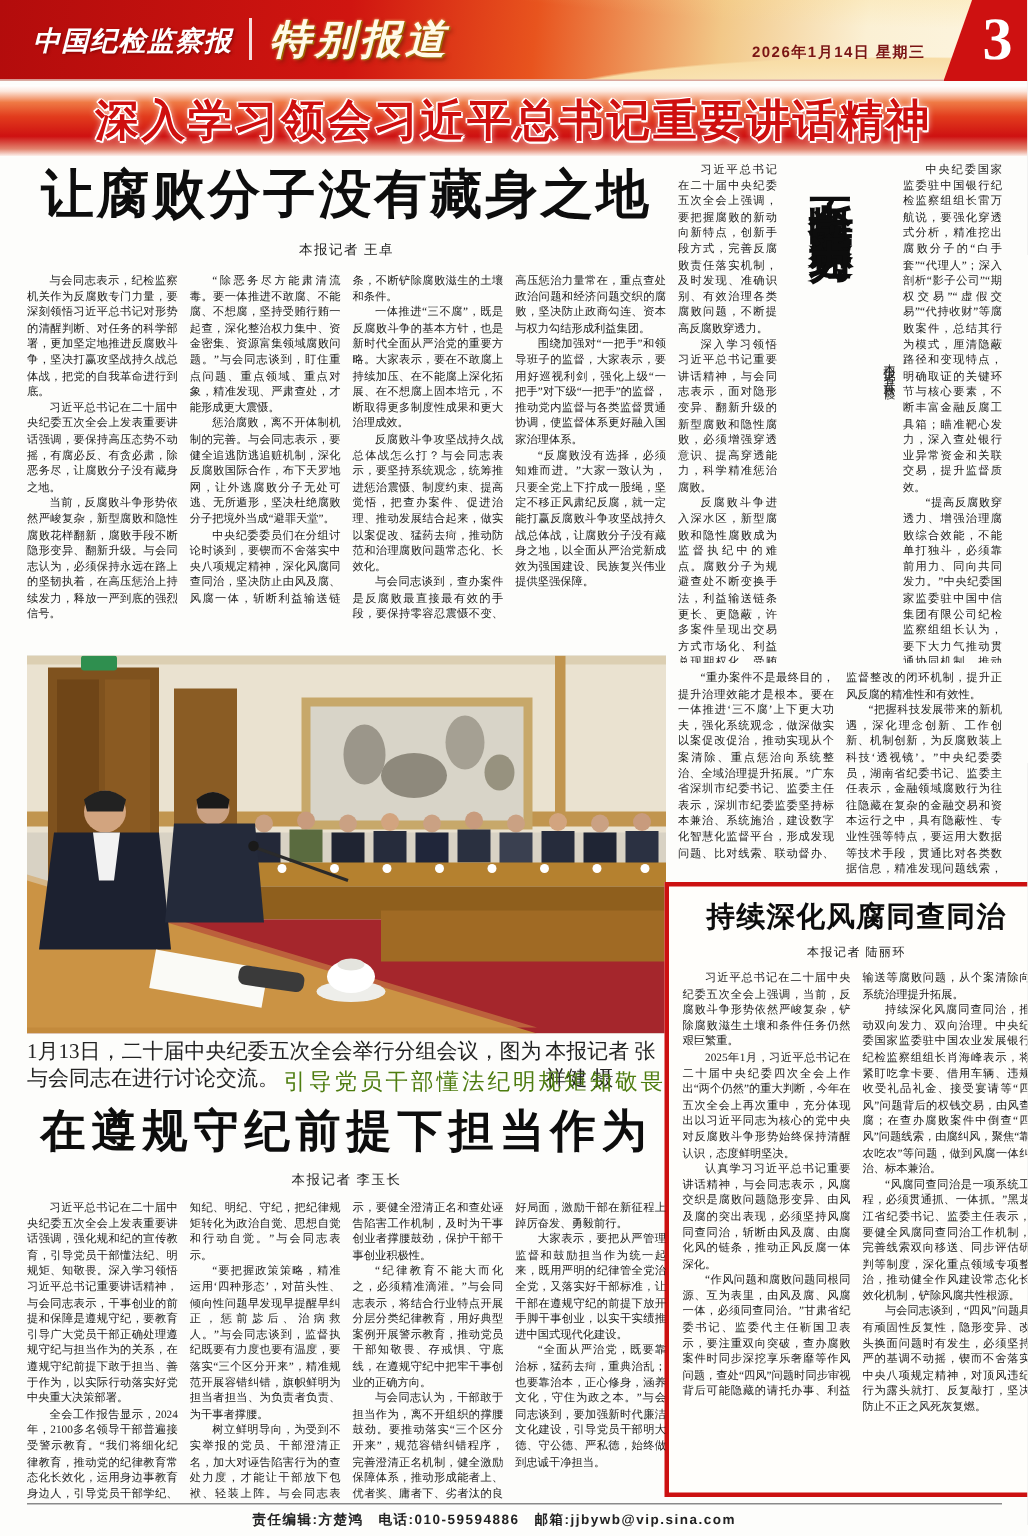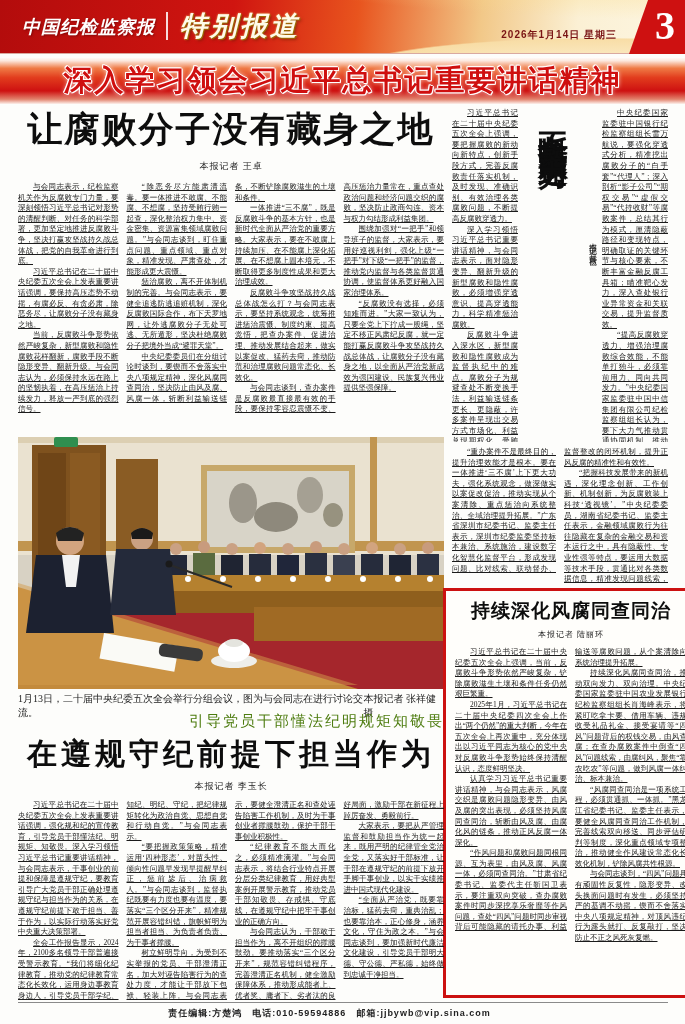--- a/index.html
+++ b/index.html
@@ -46,32 +46,32 @@
     position:absolute; left:0; top:57px; width:685px; height:47px;
     background:linear-gradient(180deg,#ffffff 0%,#fce8de 8%,#ef7a45 24%,#e23c1d 44%,#ce1111 72%,#e2836e 90%,#fdf1ec 100%);
     display:flex; align-items:center; justify-content:center;
   }
   .banner h1 {
     font-size:29px; font-weight:bold; color:#cf0f0f; letter-spacing:2px; white-space:nowrap;
     text-shadow:0 1px 0 #fff,0 -1px 0 #fff,1px 0 0 #fff,-1px 0 0 #fff,1px 1px 0 #fff,-1px -1px 0 #fff,0 0 5px #ffffff;
   }
   
   .body-text { font-size:7.5px; line-height:10.6px; text-align:justify; color:#1b1b1b; overflow:hidden; }
-  .body-text p { text-indent:2em; margin:0;text-decoration:underline; }
+  .body-text p { text-indent:2em; margin:0; }
   .byline { text-align:center; font-size:9px; color:#222; letter-spacing:1px; }
   
   .lead { position:absolute; left:18px; top:106px; width:426px; }
   .lead h2 { text-align:center; font-size:35px; font-weight:bold; letter-spacing:2px; color:#0d0d0d; }
   .lead .byline { margin-top:7px; }
   .lead-text { margin-top:9px; height:258px; column-count:4; column-gap:8px; }
   
   .photo-wrap { position:absolute; left:18px; top:437px; width:426px; height:252px; background:#d8d2c4; overflow:hidden; }
   .caption-row {
     position:absolute; left:18px; top:692px; width:426px; display:flex; justify-content:center;
-    font-size:10px; color:#222;
+    font-size:14px; color:#222;
   }
   
   .right-art { position:absolute; left:452px; top:108px; width:216px; }
   .right-top { display:flex; height:334px; }
   .rcol-a { width:66px; height:334px; }
   .v-block { position:relative; width:78px; height:334px; flex:none; margin:0 3px; }
   .v-head {
     position:absolute; left:4px; top:0; height:334px; writing-mode:vertical-rl;
     font-size:30px; font-weight:bold; letter-spacing:3px; line-height:56px; color:#0d0d0d;
   }

